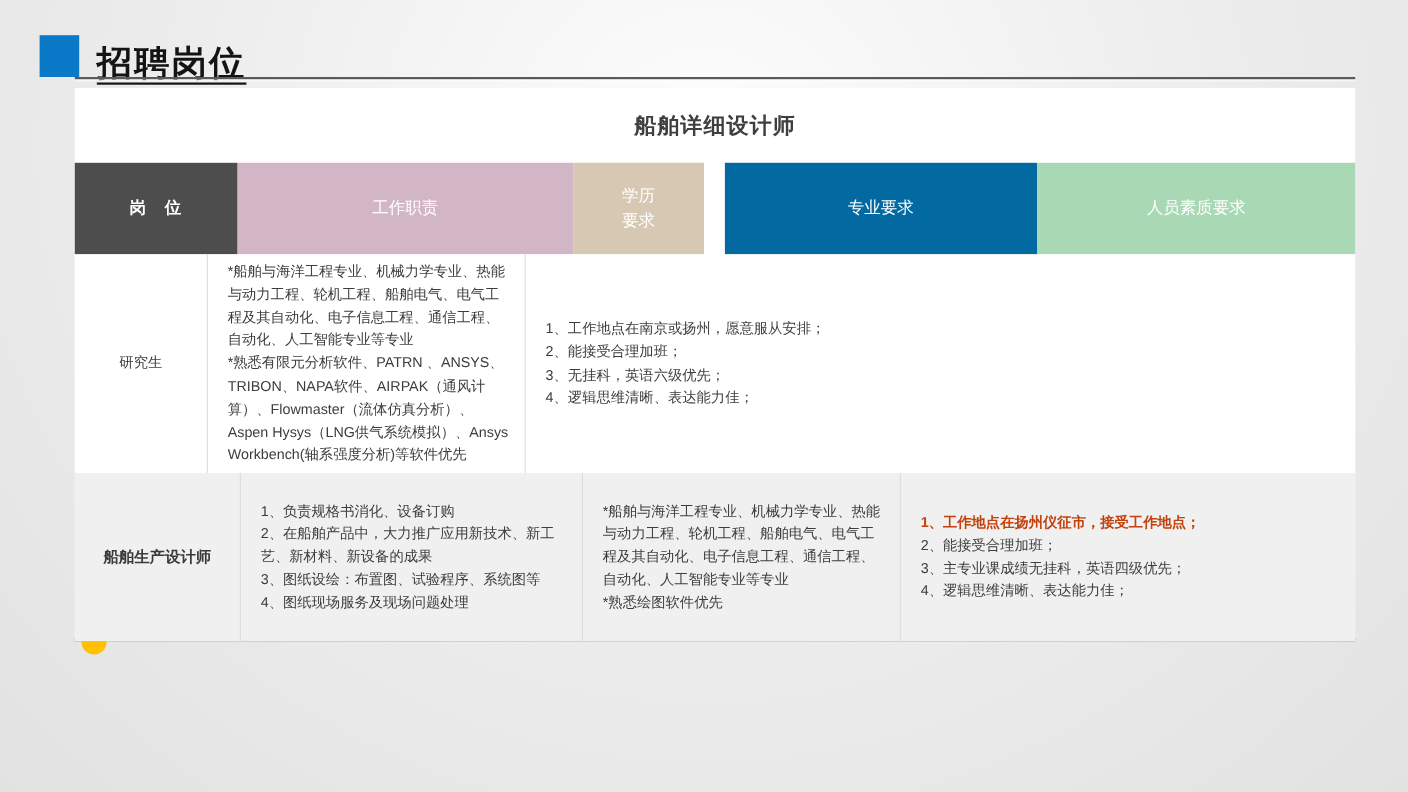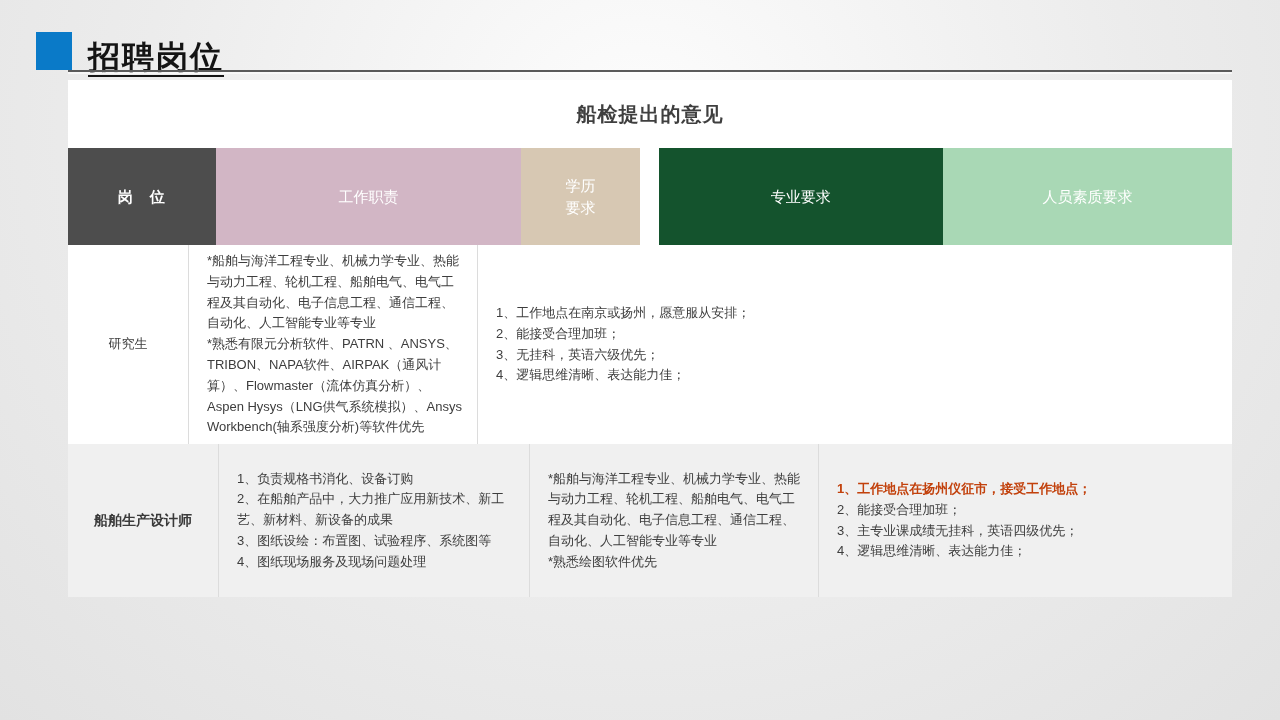--- a/index.html
+++ b/index.html
@@ -71,21 +71,21 @@
   .grid-row {
     display: flex;
     width: 1164px;
   }
   .col-0 { width: 150px; }
   .col-1 { width: 311px; }
   .col-2 { width: 120px; }
   .col-3 { width: 289px; }
   .col-4 { width: 294px; }
   
-  .header-row { height: 97px; }
+  .header-row { height: 83px; }
   .header-cell {
     display: flex;
     align-items: center;
     justify-content: center;
     color: #ffffff;
     font-size: 15px;
     text-align: center;
     white-space: pre-line;
     line-height: 1.45;
   }
@@ -119,28 +119,28 @@
 <div class="slide">
 
   <div class="accent-square"></div>
   <div class="slide-title">招聘岗位</div>
   <div class="title-rule"></div>
 
   <div class="deco-dot" style="background-color: rgb(255, 192, 0);"></div>
 
   <div class="table-panel">
 
-    <div class="table-title">船检提出的意见</div>
+    <div class="table-title">船舶详细设计师</div>
 
     <div class="grid-row header-row">
       <div class="header-cell pos col-0" style="background-color: rgb(77, 77, 77);">岗　位</div>
       <div class="header-cell col-1" style="background-color: rgb(210, 182, 197);">工作职责</div>
       <div class="header-cell col-2" style="background-color: rgb(215, 200, 179);">学历
 要求</div>
-      <div class="header-cell col-3" style="background-color: #14532d; margin-left: 19px;">专业要求</div>
+      <div class="header-cell col-3" style="background-color: #0369a1; margin-left: 19px;">专业要求</div>
       <div class="header-cell col-4" style="background-color: rgb(169, 216, 181);">人员素质要求</div>
     </div>
 
     <div class="grid-row body-row-0">
       <div class="body-cell cell-center col-2">研究生</div>
       <div class="body-cell col-3">
         <div class="cell-text pre">*船舶与海洋工程专业、机械力学专业、热能与动力工程、轮机工程、船舶电气、电气工程及其自动化、电子信息工程、通信工程、自动化、人工智能专业等专业
 *熟悉有限元分析软件、PATRN 、ANSYS、TRIBON、NAPA软件、AIRPAK（通风计算）、Flowmaster（流体仿真分析）、Aspen Hysys（LNG供气系统模拟）、Ansys Workbench(轴系强度分析)等软件优先</div>
       </div>
       <div class="body-cell col-4">

